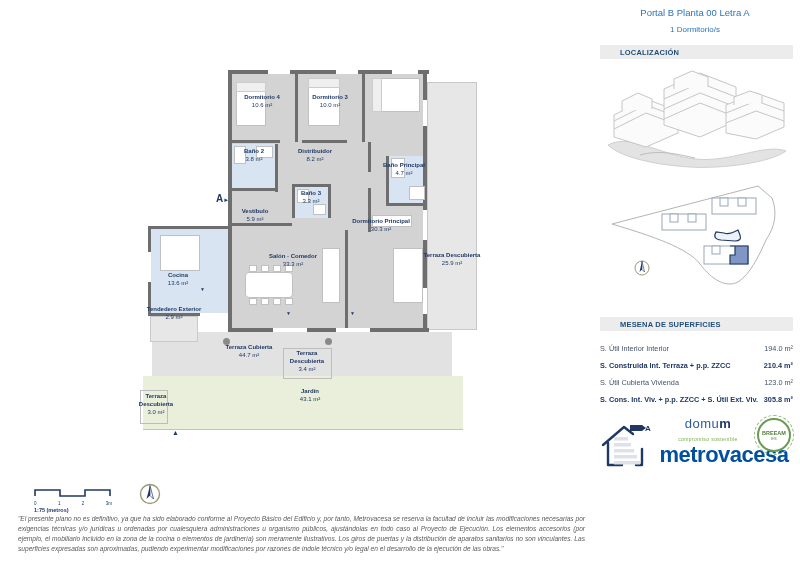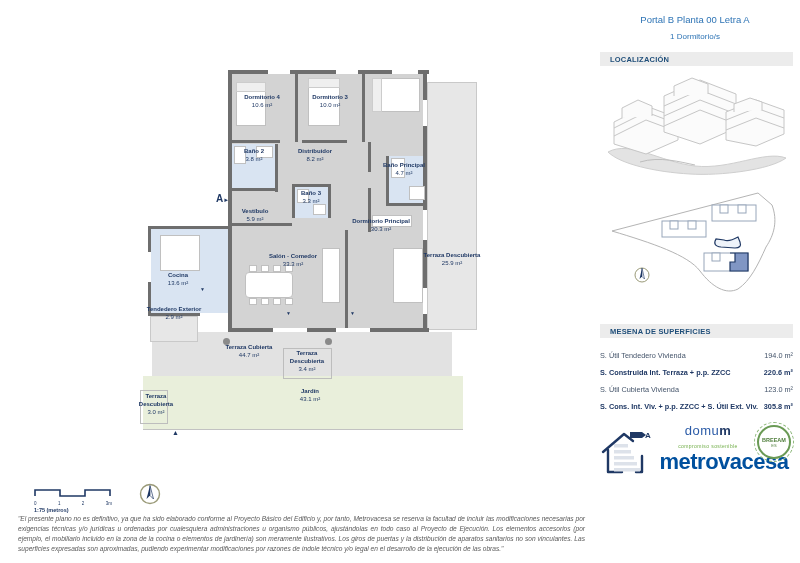--- a/index.html
+++ b/index.html
@@ -30,24 +30,24 @@
   #cutmark-a  { position:absolute; color:#1f3864; font-weight:bold; font-size:10px; }
   #cutmark-a .tri { font-size:6px; }
   #cutmark-b  { position:absolute; color:#1f3864; font-size:7px; }
 
   
   #panel { position:absolute; left:593px; top:0; width:204px; }
   #title-bar { margin:20px 4px 0 7px; height:22px; background:#dbe5f1;
                display:flex; align-items:center; justify-content:center;
                color:#2e74b5; font-weight:bold; font-size:13px; }
   .pcenter { text-align:center; color:#2e74b5; }
-  #subtitle { margin-top:14px; font-size:9.5px; }
+  #subtitle { margin-top:7px; font-size:9.5px; }
   #bedrooms { margin-top:7px; font-size:8px; }
   .secbar { margin:0 4px 0 7px; height:14px; background:#ececec; display:flex;
-            align-items:center; padding-left:10px; color:#1f4e79;
+            align-items:center; padding-left:20px; color:#1f4e79;
             font-weight:bold; font-size:7.5px; letter-spacing:0.2px; }
   #loc-bar { margin-top:11px; }
   #surf-bar { margin-top:13px; }
   #sust-bar { margin-top:40px; }
 
   #surf-table { margin:9px 4px 0 7px; }
   .srow { display:flex; justify-content:space-between; align-items:center;
           height:17px; font-size:7.3px; color:#44546a; }
   .srow.bold { font-weight:bold; color:#1f3864; }
 
@@ -277,26 +277,26 @@
     <polygon points="42,85 39.5,96 42,93.5" fill="#1f3864"></polygon>
     <polygon points="42,85 44.5,96 42,93.5" fill="#ffffff" stroke="#1f3864" stroke-width="0.6"></polygon>
   </svg>
 
   <div id="surf-bar" class="secbar">
     <span>MESENA DE SUPERFICIES</span>
   </div>
 
   <div id="surf-table">
     <div class="srow">
-      <span>S. Útil Tendedero Vivienda</span>
+      <span>S. Útil Interior Interior</span>
       <span>194.0 m²</span>
     </div>
     <div class="srow bold">
       <span>S. Construida Int. Terraza + p.p. ZZCC</span>
-      <span>220.6 m²</span>
+      <span>210.4 m²</span>
     </div>
     <div class="srow">
       <span>S. Útil Cubierta Vivienda</span>
       <span>123.0 m²</span>
     </div>
     <div class="srow bold">
       <span>S. Cons. Int. Viv. + p.p. ZZCC + S. Útil Ext. Viv.</span>
       <span>305.8 m²</span>
     </div>
   </div>

